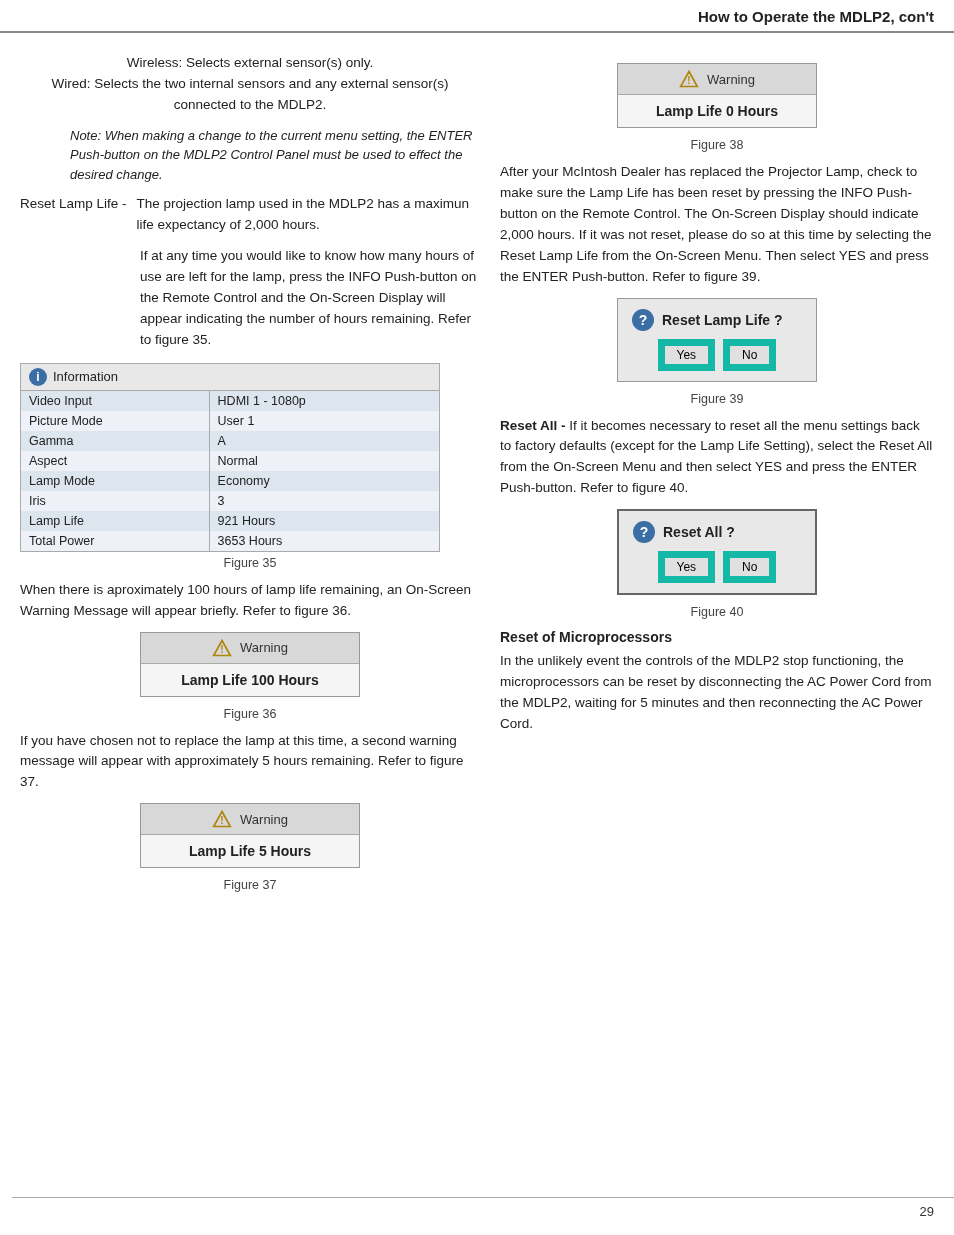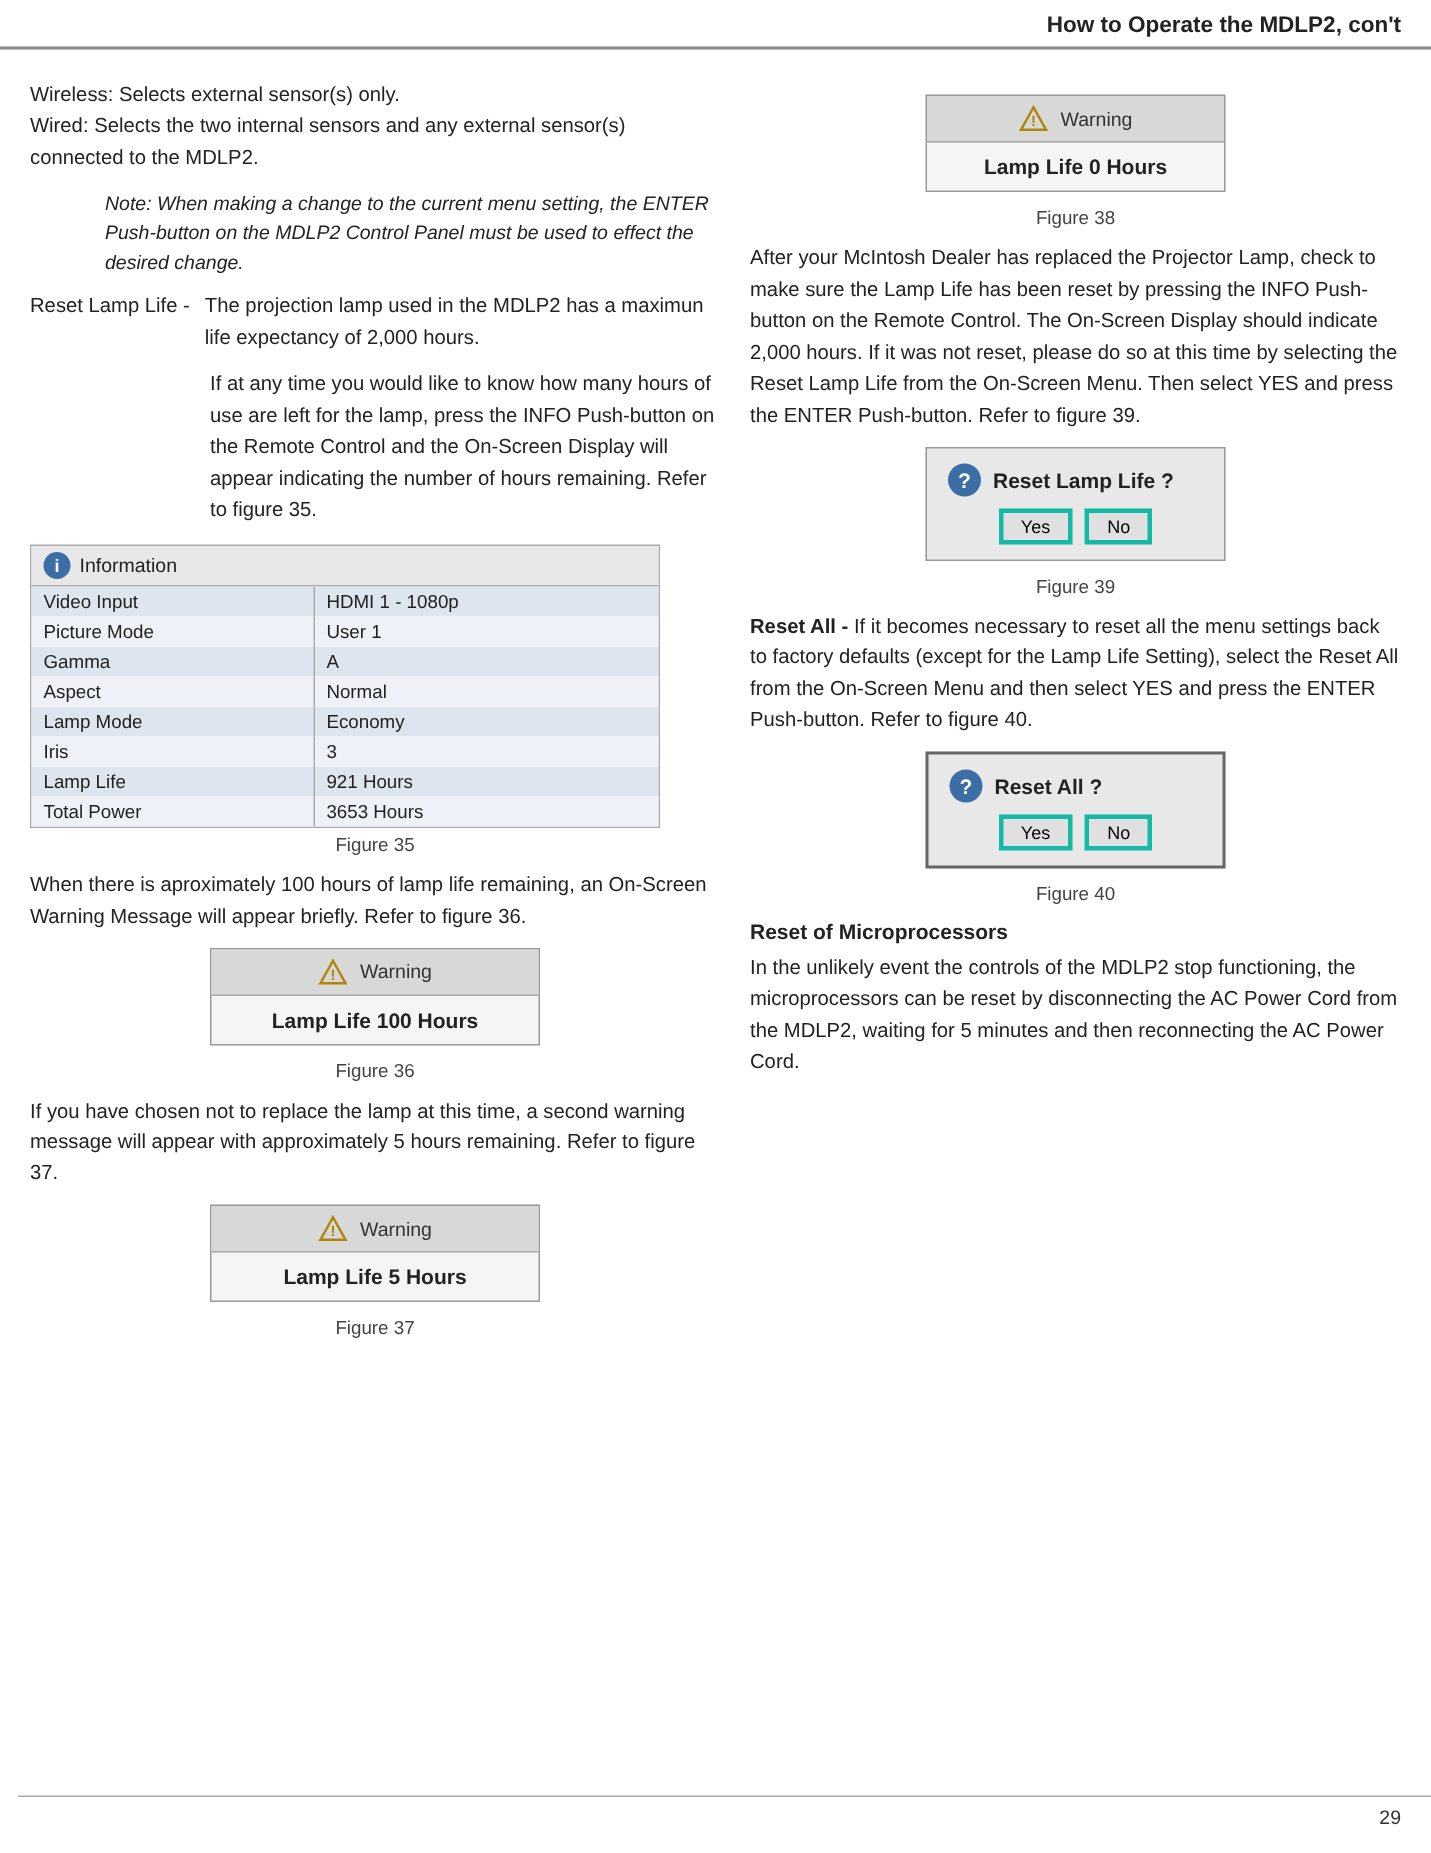--- a/index.html
+++ b/index.html
@@ -220,21 +220,21 @@
       font-size: 14px;
       font-weight: bold;
       color: #222;
     }
     .dialog-buttons {
       display: flex;
       gap: 8px;
       justify-content: center;
     }
     .dialog-btn {
-      border: 3px solid #14b8a6;
+      border: 7px solid #14b8a6;
       background: #e0e0e0;
       padding: 2px 12px;
       font-size: 12px;
       cursor: pointer;
     }
 
     
     .section-heading {
       font-weight: bold;
       font-size: 14px;
@@ -252,21 +252,21 @@
 <div class="page-container">
 
   <div class="page-header">
     <span class="page-header-title">How to Operate the MDLP2, con't</span>
   </div>
 
   <div class="content-area">
 
     <div class="left-col">
 
-      <p class="text-block" style="white-space:pre-line;">Wireless: Selects external sensor(s) only.
+      <p class="text-block" style="white-space:pre-line;text-align:center;">Wireless: Selects external sensor(s) only.
 Wired: Selects the two internal sensors and any external sensor(s) connected to the MDLP2.</p>
 
       <p class="note-block">Note: When making a change to the current menu setting, the ENTER Push-button on the MDLP2 Control Panel must be used to effect the desired change.</p>
 
       <div class="text-block" style="display:flex; gap:10px; align-items:flex-start;">
         <span style="white-space:nowrap; font-weight:normal;">Reset Lamp Life -</span>
         <span>The projection lamp used in the MDLP2 has a maximun life expectancy of 2,000 hours.</span>
       </div>
 
       <p class="text-block" style="padding-left:120px;">If at any time you would like to know how many hours of use are left for the lamp, press the INFO Push-button on the Remote Control and the On-Screen Display will appear indicating the number of hours remaining. Refer to figure 35.</p>

